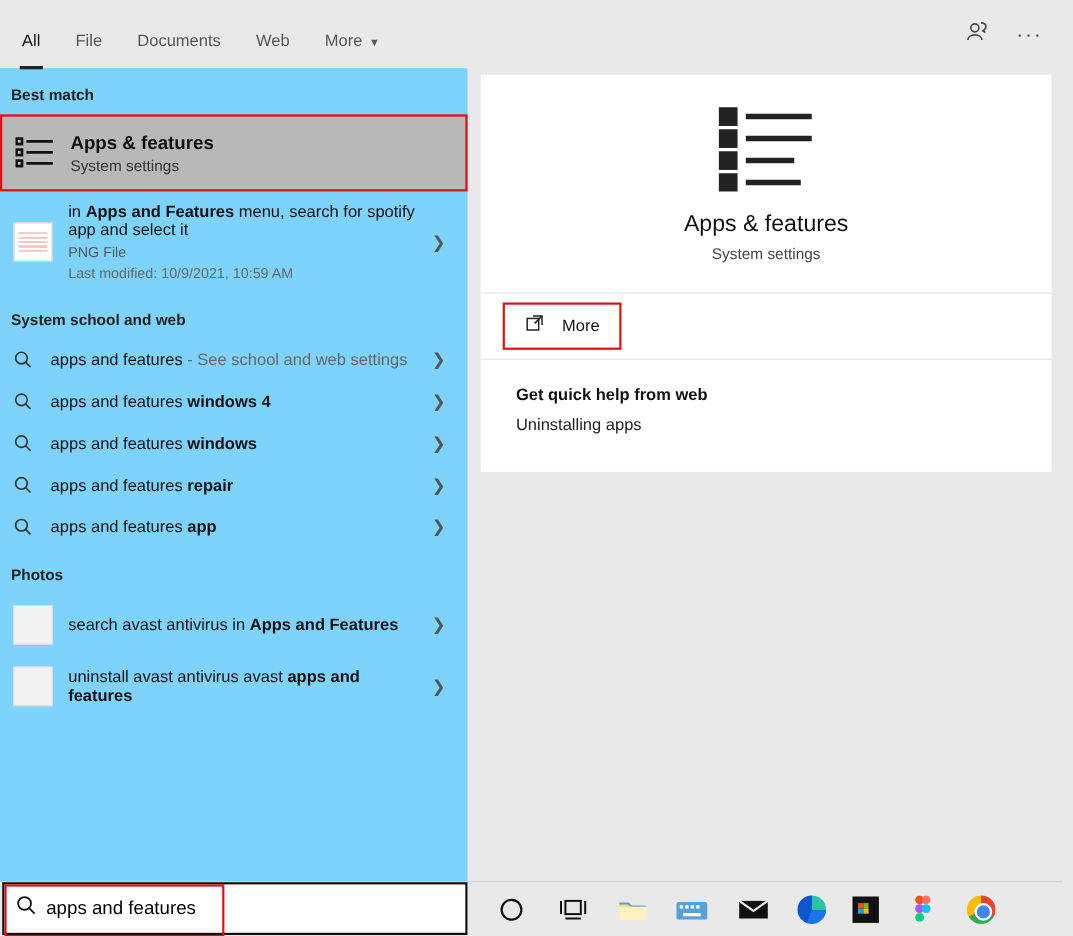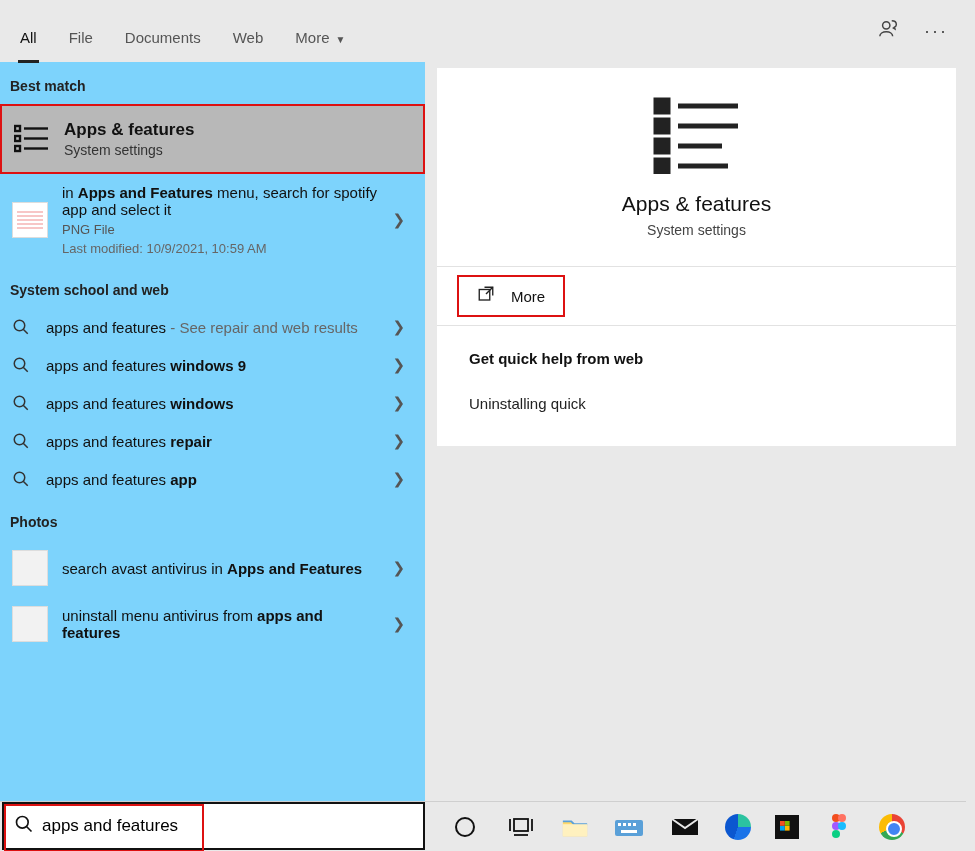--- a/index.html
+++ b/index.html
@@ -54,21 +54,21 @@
   .preview-icon svg{ display:block;}
   .preview-title { font-size:21px; color:#111; margin-top:18px; }
   .preview-sub { font-size:14px; color:#444; margin-top:6px; margin-bottom:28px;}
   .divider { height:1px; background:#e2e2e2; width:100%; }
 
   .open-row { display:flex; align-items:center; gap:16px; padding:16px 28px; cursor:pointer; width:100%;}
   .open-row.outlined { outline:2px solid #d11; outline-offset:-2px; width:auto; margin:8px 0 8px 20px; padding:10px 20px;}
   .open-label { font-size:15px; color:#111; }
 
   .help-section { padding:24px 32px; width:100%;}
-  .help-title { font-weight:600; font-size:15px; color:#111; margin-bottom:18px;}
+  .help-title { font-weight:600; font-size:15px; color:#111; }
   .help-link { font-size:15px; color:#222; padding:10px 0; cursor:pointer;}
 
   
   .taskbar { height:50px; border-top:1px solid #cfcfcf; background:#e9e9e9; display:flex; align-items:center; }
   .searchbox-wrap { position:relative; width:425px; height:50px; }
   .searchbox { position:absolute; left:2px; right:0; top:0; height:48px; border:2px solid #111; background:#fff; display:flex; align-items:center; padding:0 10px;}
   .searchbox .highlight { position:absolute; left:0; top:0; height:48px; width:200px; border:2px solid #d11; pointer-events:none;}
   .searchbox input { border:none; outline:none; font-size:17px; flex:1; background:transparent; padding-left:8px;}
   @keyframes blink { 50% { opacity:0; } }
   .task-icons { display:flex; align-items:center; gap:24px; padding-left:24px; }
@@ -145,34 +145,34 @@
       <div class="section-label">System school and web</div>
 
       <div class="result">
         <span class="mag">
             <svg width="18" height="18" viewBox="0 0 24 24" fill="none" stroke="#333" stroke-width="2">
               <circle cx="10" cy="10" r="7"></circle>
               <line x1="15" y1="15" x2="21" y2="21"></line>
             </svg>
           </span>
         <div class="res-body">
-          <div class="sugg"><span>apps and features</span><span style="color:#666"> - See repair and web results</span></div>
-        </div>
-        <span class="chev">❯</span>
-      </div>
-
-      <div class="result">
-        <span class="mag">
-            <svg width="18" height="18" viewBox="0 0 24 24" fill="none" stroke="#333" stroke-width="2">
-              <circle cx="10" cy="10" r="7"></circle>
-              <line x1="15" y1="15" x2="21" y2="21"></line>
-            </svg>
-          </span>
-        <div class="res-body">
-            <div class="sugg"><span>apps and features </span><span class="b">windows 9</span></div>
+          <div class="sugg"><span>apps and features</span><span style="color:#666"> - See school and web settings</span></div>
+        </div>
+        <span class="chev">❯</span>
+      </div>
+
+      <div class="result">
+        <span class="mag">
+            <svg width="18" height="18" viewBox="0 0 24 24" fill="none" stroke="#333" stroke-width="2">
+              <circle cx="10" cy="10" r="7"></circle>
+              <line x1="15" y1="15" x2="21" y2="21"></line>
+            </svg>
+          </span>
+        <div class="res-body">
+            <div class="sugg"><span>apps and features </span><span class="b">windows 4</span></div>
           </div>
         <span class="chev">❯</span>
       </div>
 
       <div class="result">
         <span class="mag">
             <svg width="18" height="18" viewBox="0 0 24 24" fill="none" stroke="#333" stroke-width="2">
               <circle cx="10" cy="10" r="7"></circle>
               <line x1="15" y1="15" x2="21" y2="21"></line>
             </svg>
@@ -215,21 +215,21 @@
         <div class="thumb blank"></div>
         <div class="res-body">
             <div class="file-title"><span class="norm">search avast antivirus in </span><span class="bold">Apps and Features</span></div>
           </div>
         <span class="chev">❯</span>
       </div>
 
       <div class="result">
         <div class="thumb blank"></div>
         <div class="res-body">
-            <div class="file-title"><span class="norm">uninstall menu antivirus from </span><span class="bold">apps and features</span></div>
+            <div class="file-title"><span class="norm">uninstall avast antivirus avast </span><span class="bold">apps and features</span></div>
           </div>
         <span class="chev">❯</span>
       </div>
     </div>
 
     <div class="right">
       <div class="preview-card">
         <span class="preview-icon">
           <svg width="90" height="78" viewBox="0 0 90 78">
             <g fill="none" stroke="#222" stroke-width="5">
@@ -258,21 +258,21 @@
                 </svg>
             </span>
             <span class="open-label">More</span>
           </div>
         </div>
 
         <div class="divider"></div>
 
         <div class="help-section">
           <div class="help-title">Get quick help from web</div>
-          <div class="help-link">Uninstalling quick</div>
+          <div class="help-link">Uninstalling apps</div>
         </div>
       </div>
     </div>
   </div>
 
   <div class="taskbar">
     <div class="searchbox-wrap">
       <div class="searchbox">
         <span><svg width="20" height="20" viewBox="0 0 24 24" fill="none" stroke="#111" stroke-width="2">
               <circle cx="10" cy="10" r="7"></circle>

